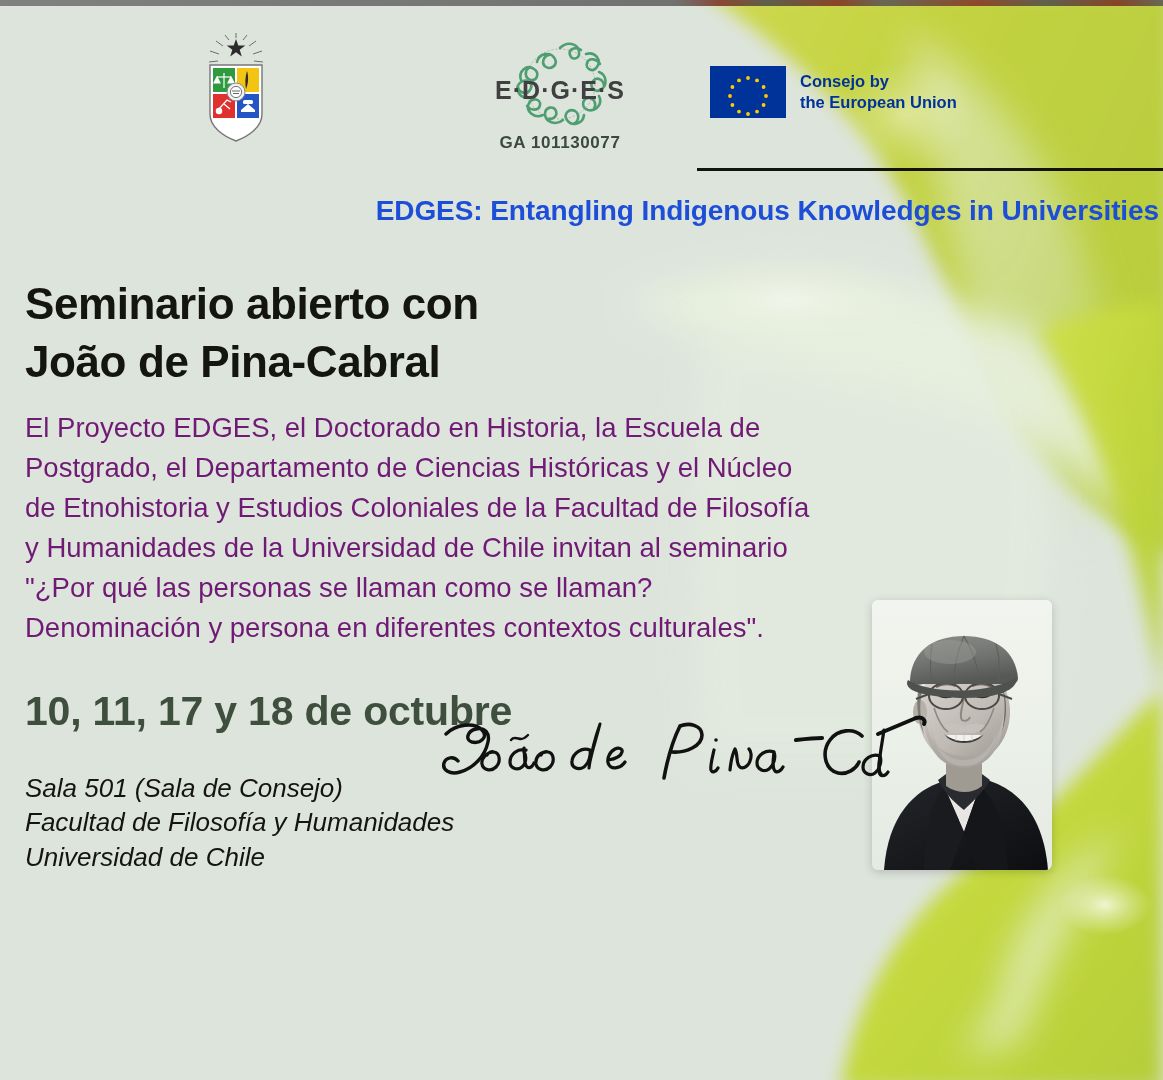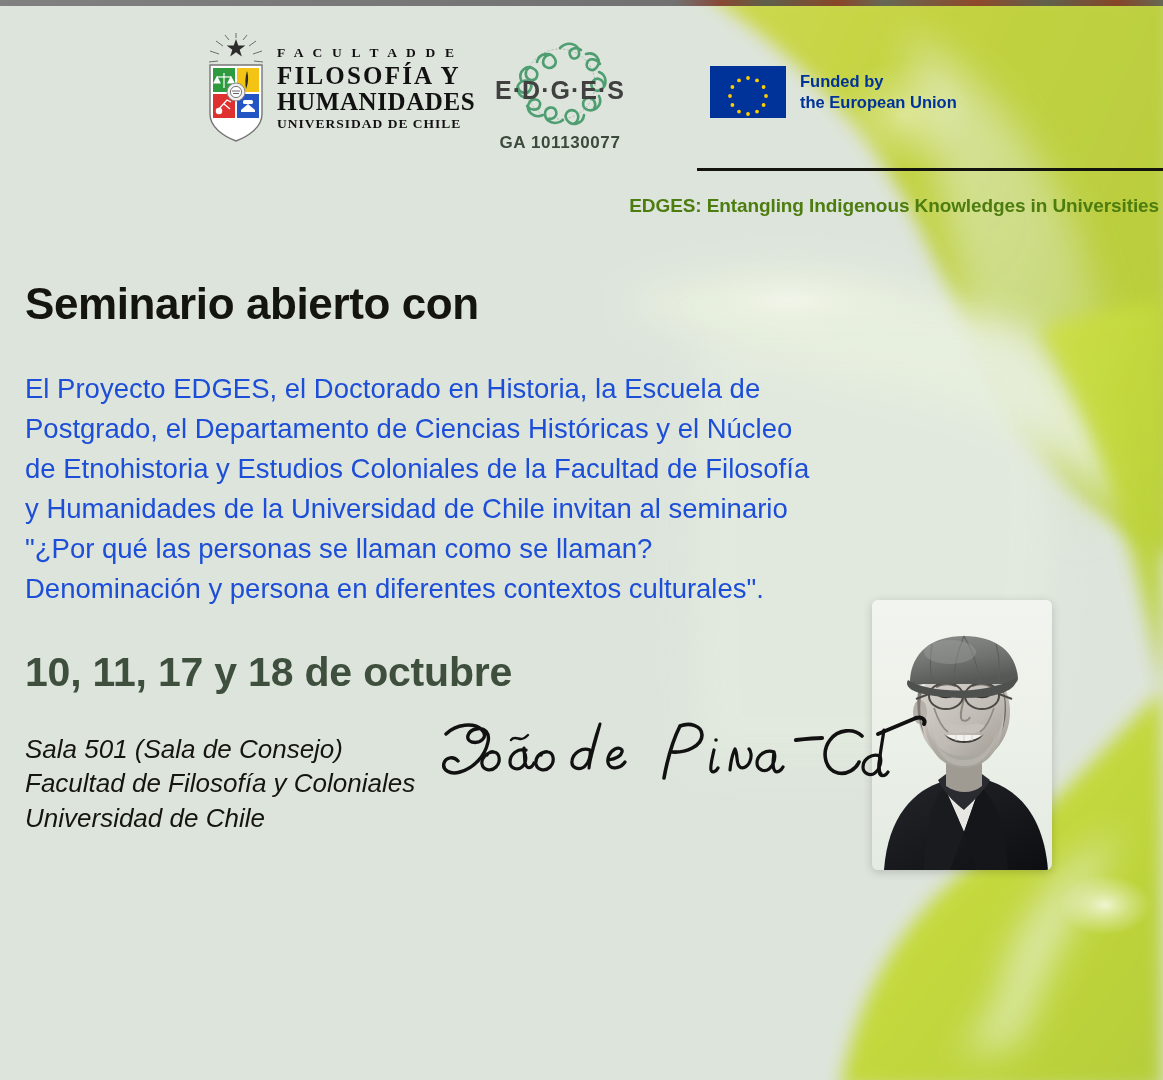--- a/index.html
+++ b/index.html
@@ -55,36 +55,36 @@
   .eu-flag { width:76px; height:52px; background:#003399; position:relative; }
   .eu-text { color:#003399; font-weight:700; font-size:16.5px; line-height:1.28; }
 
   
   .rule {
     position:absolute; left:697px; top:168px; width:466px; height:3px;
     background:#14140f; z-index:6;
   }
   .project-title {
     position:absolute; right:4px; top:195px; z-index:6;
-    font-size:19px; font-weight:800; color:#4d7c0f; letter-spacing:-0.1px;
+    font-size:28px; font-weight:800; color:#1d4ed8; letter-spacing:-0.1px;
     white-space:nowrap;
   }
 
   
   .content { position:absolute; left:25px; top:275px; width:830px; z-index:6; }
 
   .headline {
     font-size:44px; font-weight:800; color:#15150f; line-height:1.32;
     letter-spacing:-0.4px;
   }
   .headline .l2 { display:block; }
 
   .body-copy {
-    margin-top:36px;
-    font-size:27.5px; line-height:1.455; color:#1d4ed8; font-weight:400;
+    margin-top:17px;
+    font-size:27.5px; line-height:1.455; color:#701a75; font-weight:400;
     max-width:790px;
   }
 
   .date-line {
     margin-top:40px;
     font-size:41px; font-weight:800; color:#3f4f3e; letter-spacing:-0.2px;
   }
 
   .venue {
     margin-top:36px;
@@ -215,26 +215,20 @@
 
           <g fill="#fff">
             <path d="M36,78 L43,72 L50,78 L50,80 L36,80 Z"></path>
             <rect x="38" y="68" width="10" height="4" rx="1.6"></rect>
           </g>
 
           <circle cx="31" cy="60" r="9" fill="#efefef" stroke="#888" stroke-width="1"></circle>
           <circle cx="31" cy="60" r="5.6" fill="#ffffff" stroke="#555" stroke-width="0.8"></circle>
           <path d="M27,59 L35,59 M28,61.5 L34,61.5" stroke="#555" stroke-width="0.9"></path>
         </svg>
-      </div>
-      <div class="uch-text">
-        <div class="uch-l1">F A C U L T A D   D E</div>
-        <div class="uch-l2">FILOSOFÍA  Y</div>
-        <div class="uch-l3">HUMANIDADES</div>
-        <div class="uch-l4">UNIVERSIDAD DE CHILE</div>
       </div>
     </div>
 
     <div class="edges-logo">
       <svg width="146" height="112" viewBox="0 0 146 112" style="position:absolute;left:0;top:0;">
         <circle cx="73" cy="46" r="35" fill="none" stroke="#9aa79a" stroke-width="0.8" stroke-dasharray="2 2"></circle>
         <g fill="none" stroke="#4f9e72" stroke-width="2.6" stroke-linecap="round">
           <path d="M73,10 c7,-7 18,-5 19,4 c1,7 -7,9 -9,3 c-2,-6 6,-9 11,-5"></path>
           <path d="M99,16 c9,-3 16,6 11,13 c-4,6 -12,2 -10,-4 c2,-6 10,-4 13,1"></path>
           <path d="M112,34 c8,3 9,14 1,18 c-6,3 -11,-4 -7,-9 c4,-5 11,-1 11,5"></path>
@@ -265,41 +259,42 @@
             <circle cx="38" cy="48" r="1.9"></circle>
             <circle cx="29" cy="45.6" r="1.9"></circle>
             <circle cx="22.4" cy="39" r="1.9"></circle>
             <circle cx="20" cy="30" r="1.9"></circle>
             <circle cx="22.4" cy="21" r="1.9"></circle>
             <circle cx="29" cy="14.4" r="1.9"></circle>
           </g>
         </svg>
       </div>
       <div class="eu-text">
-        <div>Funded by</div>
+        <div>Consejo by</div>
         <div>the European Union</div>
       </div>
     </div>
   </div>
 
   <div class="rule"></div>
   <div class="project-title">EDGES: Entangling Indigenous Knowledges in Universities</div>
 
   <div class="content">
     <div class="headline">
       <span>Seminario abierto con</span>
+      <span class="l2">João de Pina-Cabral</span>
     </div>
 
     <div class="body-copy">El Proyecto EDGES, el Doctorado en Historia, la Escuela de Postgrado, el Departamento de Ciencias Históricas y el Núcleo de Etnohistoria y Estudios Coloniales de la Facultad de Filosofía y Humanidades de la Universidad de Chile invitan al seminario "¿Por qué las personas se llaman como se llaman? Denominación y persona en diferentes contextos culturales".</div>
 
     <div class="date-line">10, 11, 17 y 18 de octubre</div>
 
     <div class="venue">
       <div>Sala 501 (Sala de Consejo)</div>
-      <div>Facultad de Filosofía y Coloniales</div>
+      <div>Facultad de Filosofía y Humanidades</div>
       <div>Universidad de Chile</div>
     </div>
   </div>
 
   <div class="signature">
     <svg width="460" height="84" viewBox="0 0 460 84">
       <g fill="none" stroke="#111" stroke-linecap="round" stroke-linejoin="round">
 
         <path d="M14,22 c10,-10 28,-12 36,-4 c7,7 -2,14 -10,12 c-7,-2 -5,-11 4,-13
                  c9,-2 14,4 12,13 c-3,14 -14,26 -28,30 c-10,3 -18,-2 -16,-9 c2,-6 10,-7 14,-2" stroke-width="3.4"></path>

